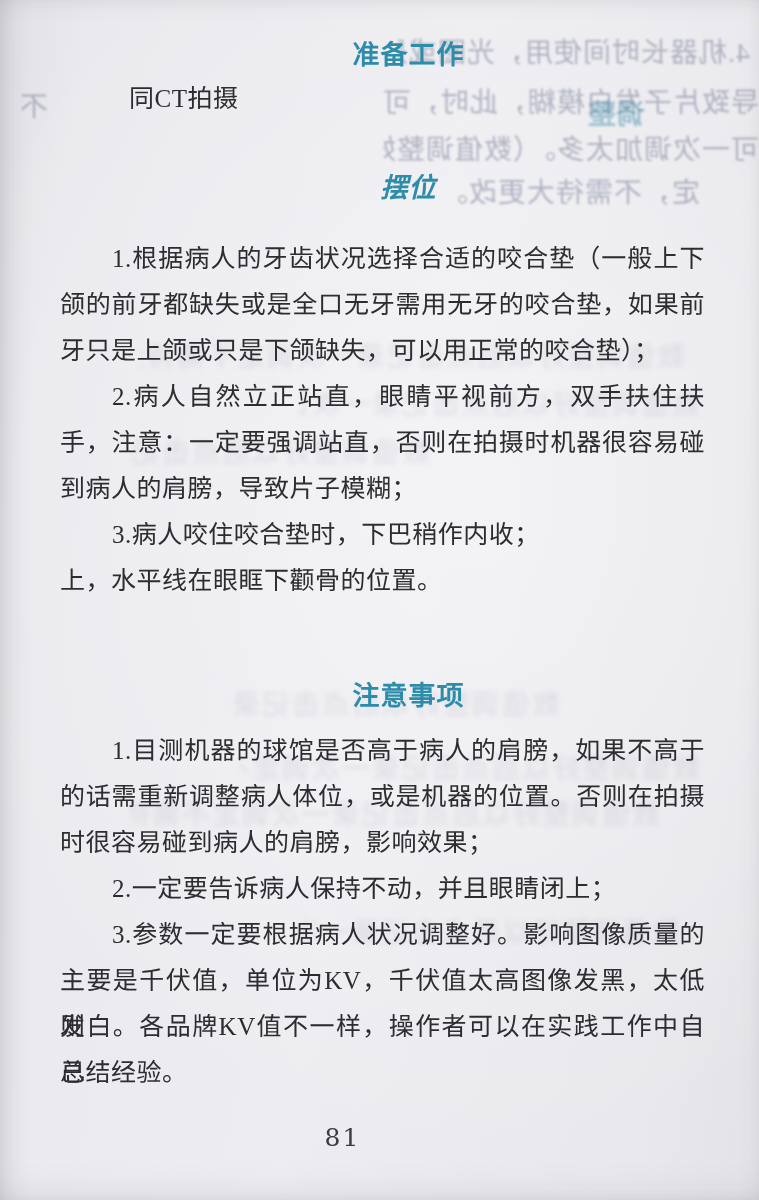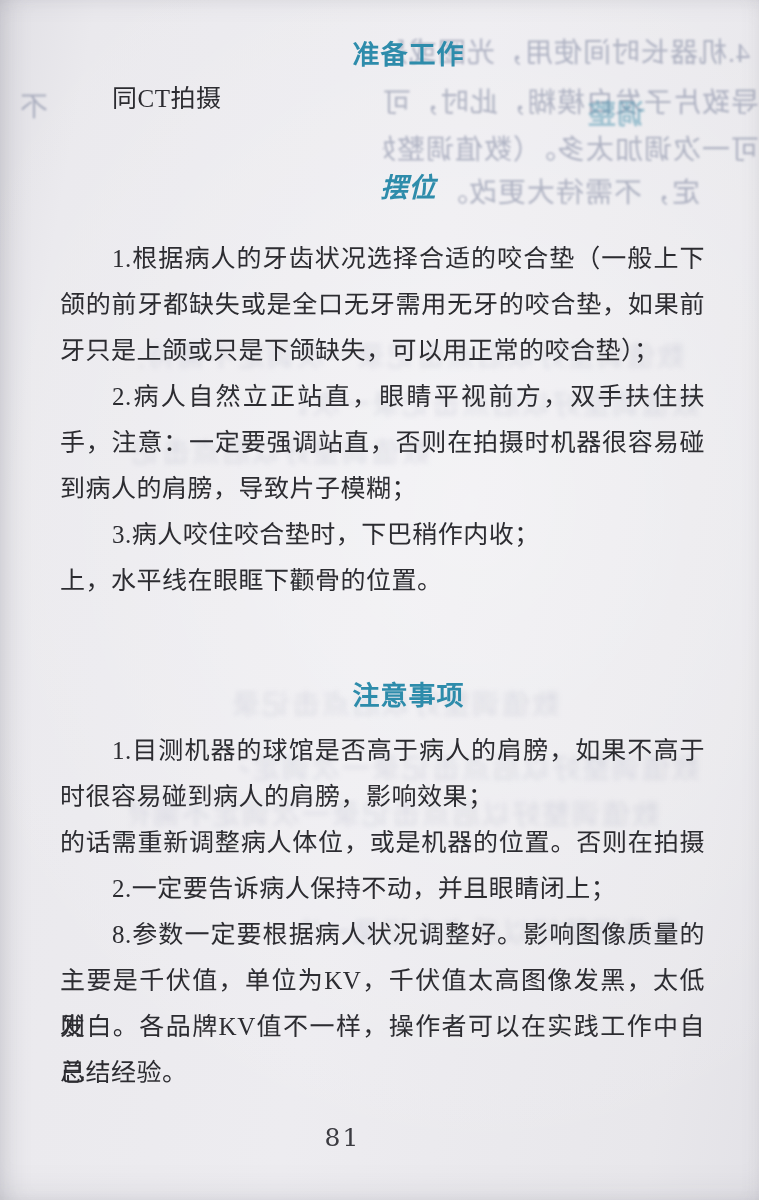--- a/index.html
+++ b/index.html
@@ -25,21 +25,21 @@
     font-family:"Liberation Sans",sans-serif;font-weight:700;
     font-size:27px;line-height:1.15;letter-spacing:1px;color:#2e8cab;z-index:2;text-align:center;
   }
   .textcol{position:absolute;left:60px;width:645px;z-index:2;}
   .line{
     font-size:25px;height:46px;line-height:46px;width:645px;
     color:#2c2c31;letter-spacing:.5px;
   }
   .line.full{text-align:justify;text-align-last:justify;}
   .line.indent{text-indent:52px;}
-  .ct-line{position:absolute;left:60px;width:645px;padding-left:52px;box-sizing:border-box;
+  .ct-line{position:absolute;left:77px;width:645px;padding-left:52px;box-sizing:border-box;
     font-size:25px;line-height:1.2;letter-spacing:.5px;z-index:2;}
   .pagenum{
     position:absolute;left:0;width:685px;text-align:center;
     font-family:"DejaVu Serif",serif;font-size:25px;letter-spacing:2px;color:#3b3b41;z-index:2;
   }
   
   .bleed{
     position:absolute;overflow:hidden;white-space:nowrap;z-index:1;
     transform:scaleX(-1);
     font-size:28px;line-height:1.2;letter-spacing:1px;
@@ -87,24 +87,24 @@
   <div class="line full">手，注意：一定要强调站直，否则在拍摄时机器很容易碰</div>
   <div class="line">到病人的肩膀，导致片子模糊；</div>
   <div class="line indent">3.病人咬住咬合垫时，下巴稍作内收；</div>
   <div class="line">上，水平线在眼眶下颧骨的位置。</div>
 </div>
 
 <div class="heading" style="top:681px;">注意事项</div>
 
 <div class="textcol" style="top:728px;">
   <div class="line indent full">1.目测机器的球馆是否高于病人的肩膀，如果不高于</div>
+  <div class="line full">的话需重新调整病人体位，或是机器的位置。否则在拍摄</div>
   <div class="line">时很容易碰到病人的肩膀，影响效果；</div>
-  <div class="line full">的话需重新调整病人体位，或是机器的位置。否则在拍摄</div>
   <div class="line indent">2.一定要告诉病人保持不动，并且眼睛闭上；</div>
-  <div class="line indent full">8.参数一定要根据病人状况调整好。影响图像质量的</div>
+  <div class="line indent full">3.参数一定要根据病人状况调整好。影响图像质量的</div>
   <div class="line full">主要是千伏值，单位为KV，千伏值太高图像发黑，太低则</div>
   <div class="line full">发白。各品牌KV值不一样，操作者可以在实践工作中自己</div>
   <div class="line">总结经验。</div>
 </div>
 
 <div class="pagenum" style="top:1123px;">81</div>
 
 <div class="vignette"></div>
 
 </body></html>

